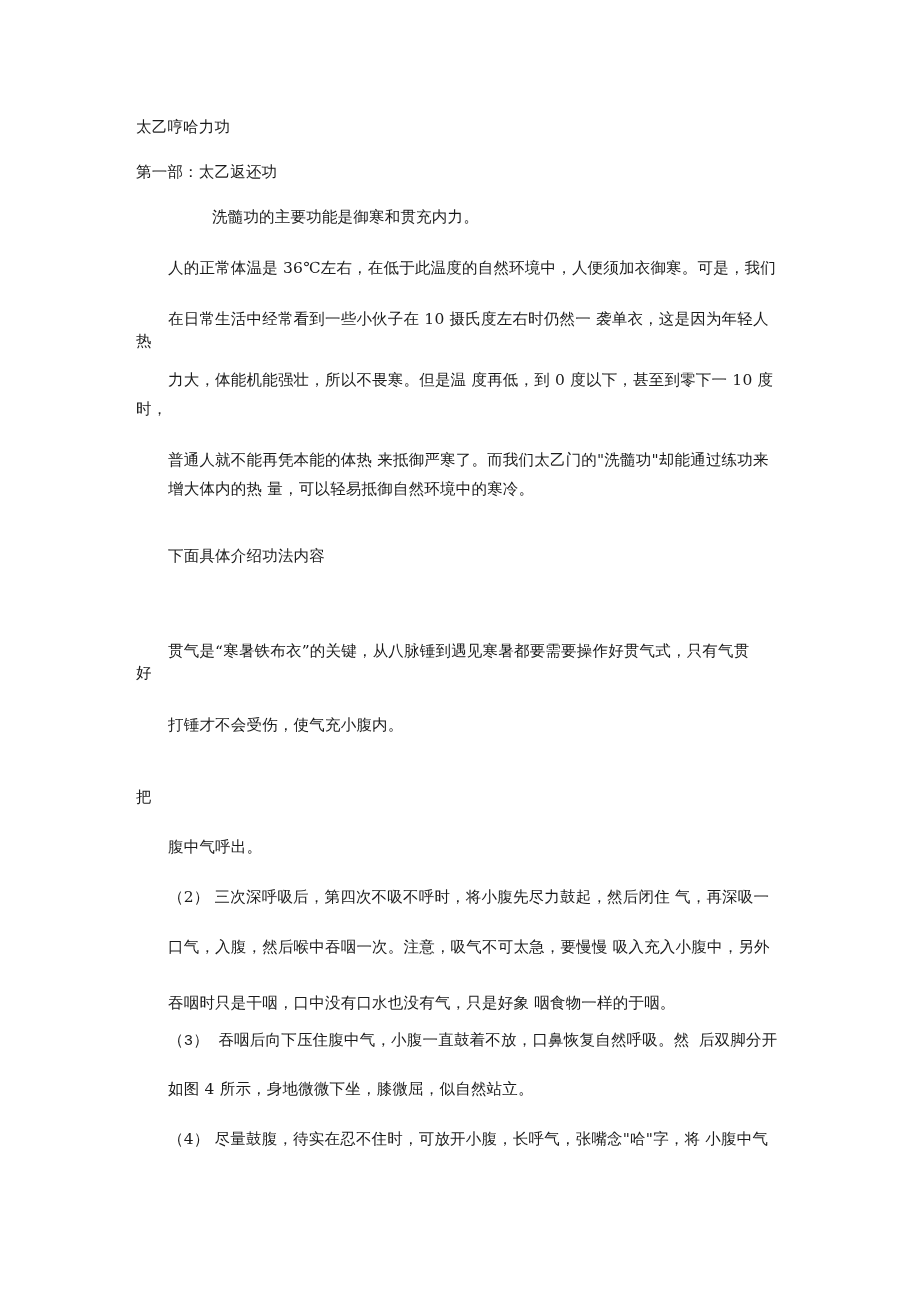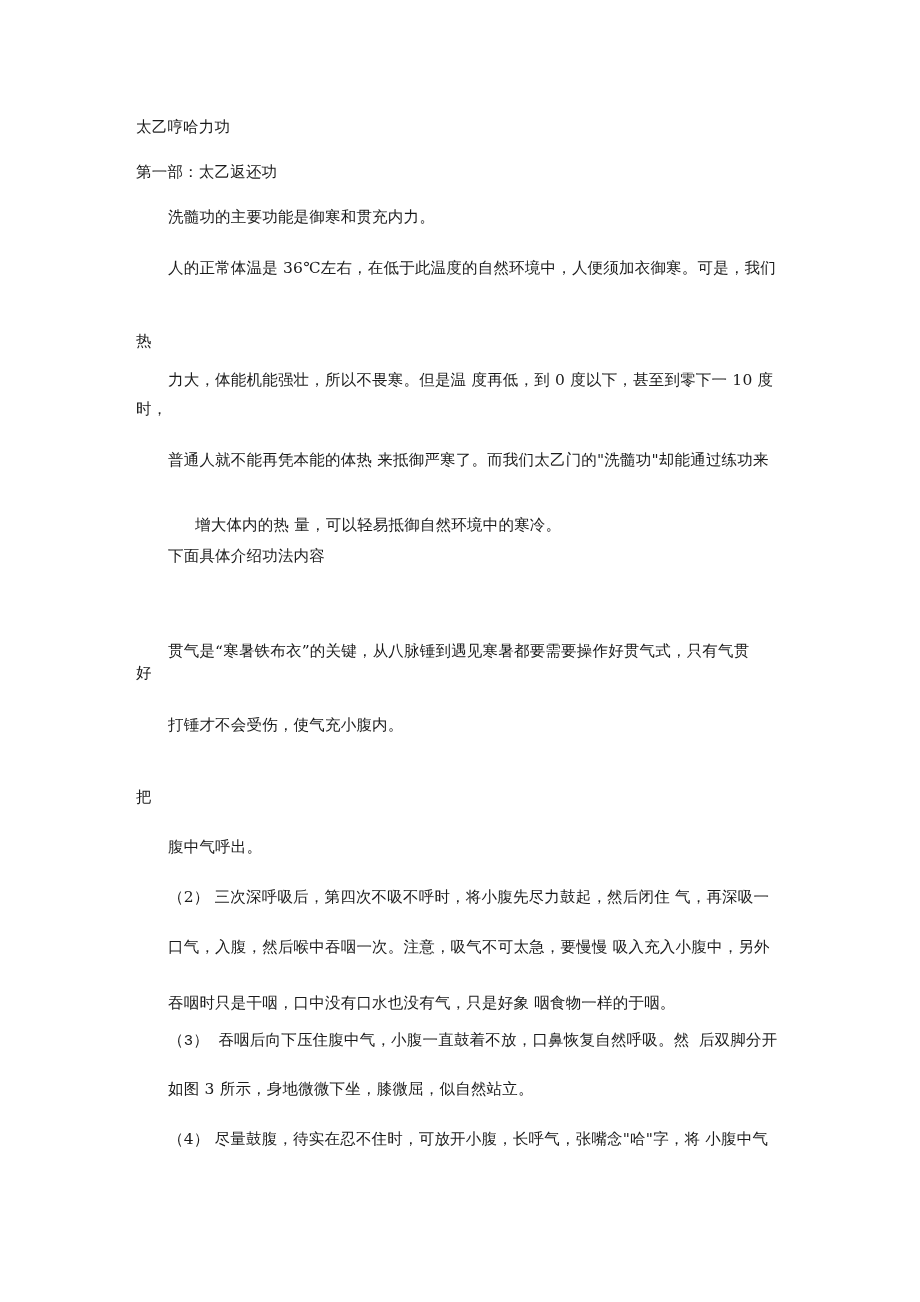--- a/index.html
+++ b/index.html
@@ -10,32 +10,33 @@
     .l0 { left: 136px; }
     .l1 { left: 168px; }
   </style>
 </head>
 <body>
 
 <div class="page">
   <div class="line l0" style="top:118px;">太乙哼哈力功</div>
   <div class="line l0" style="top:163px;">第一部：太乙返还功</div>
 
-  <div class="line l1" style="top:208px;">洗髓功的主要功能是御寒和贯充内力。</div>
+  <div class="line l1" style="top:208px;margin-left:44px;">洗髓功的主要功能是御寒和贯充内力。</div>
   <div class="line l1" style="top:259px;">人的正常体温是 36℃左右，在低于此温度的自然环境中，人便须加衣御寒。可是，我们</div>
+  <div class="line l1" style="top:310px;">在日常生活中经常看到一些小伙子在 10 摄氏度左右时仍然一  袭单衣，这是因为年轻人</div>
   <div class="line l0" style="top:332px;">热</div>
   <div class="line l1" style="top:371px;">力大，体能机能强壮，所以不畏寒。但是温  度再低，到 0 度以下，甚至到零下一 10 度</div>
   <div class="line l0" style="top:400px;">时，</div>
   <div class="line l1" style="top:451px;">普通人就不能再凭本能的体热  来抵御严寒了。而我们太乙门的"洗髓功"却能通过练功来</div>
-  <div class="line l1" style="top:516px;margin-left:27px;">增大体内的热  量，可以轻易抵御自然环境中的寒冷。</div>
+  <div class="line l1" style="top:480px;">增大体内的热  量，可以轻易抵御自然环境中的寒冷。</div>
   <div class="line l1" style="top:547px;">下面具体介绍功法内容</div>
   <div class="line l1" style="top:642px;">贯气是“寒暑铁布衣”的关键，从八脉锤到遇见寒暑都要需要操作好贯气式，只有气贯</div>
   <div class="line l0" style="top:664px;">好</div>
   <div class="line l1" style="top:716px;">打锤才不会受伤，使气充小腹内。</div>
   <div class="line l0" style="top:788px;">把</div>
   <div class="line l1" style="top:838px;">腹中气呼出。</div>
   <div class="line l1" style="top:888px;">（2）  三次深呼吸后，第四次不吸不呼时，将小腹先尽力鼓起，然后闭住  气，再深吸一</div>
   <div class="line l1" style="top:938px;">口气，入腹，然后喉中吞咽一次。注意，吸气不可太急，要慢慢  吸入充入小腹中，另外</div>
   <div class="line l1" style="top:970px;margin-top:24px;">吞咽时只是干咽，口中没有口水也没有气，只是好象  咽食物一样的于咽。</div>
   <div class="line l1" style="top:1032px;font-family:Liberation Mono, monospace;">（3）  吞咽后向下压住腹中气，小腹一直鼓着不放，口鼻恢复自然呼吸。然  后双脚分开</div>
-  <div class="line l1" style="top:1080px;">如图 3 所示，身地微微下坐，膝微屈，似自然站立。</div>
+  <div class="line l1" style="top:1080px;">如图 4 所示，身地微微下坐，膝微屈，似自然站立。</div>
   <div class="line l1" style="top:1130px;">（4）  尽量鼓腹，待实在忍不住时，可放开小腹，长呼气，张嘴念"哈"字，将  小腹中气</div>
 </div>
 
 </body></html>

